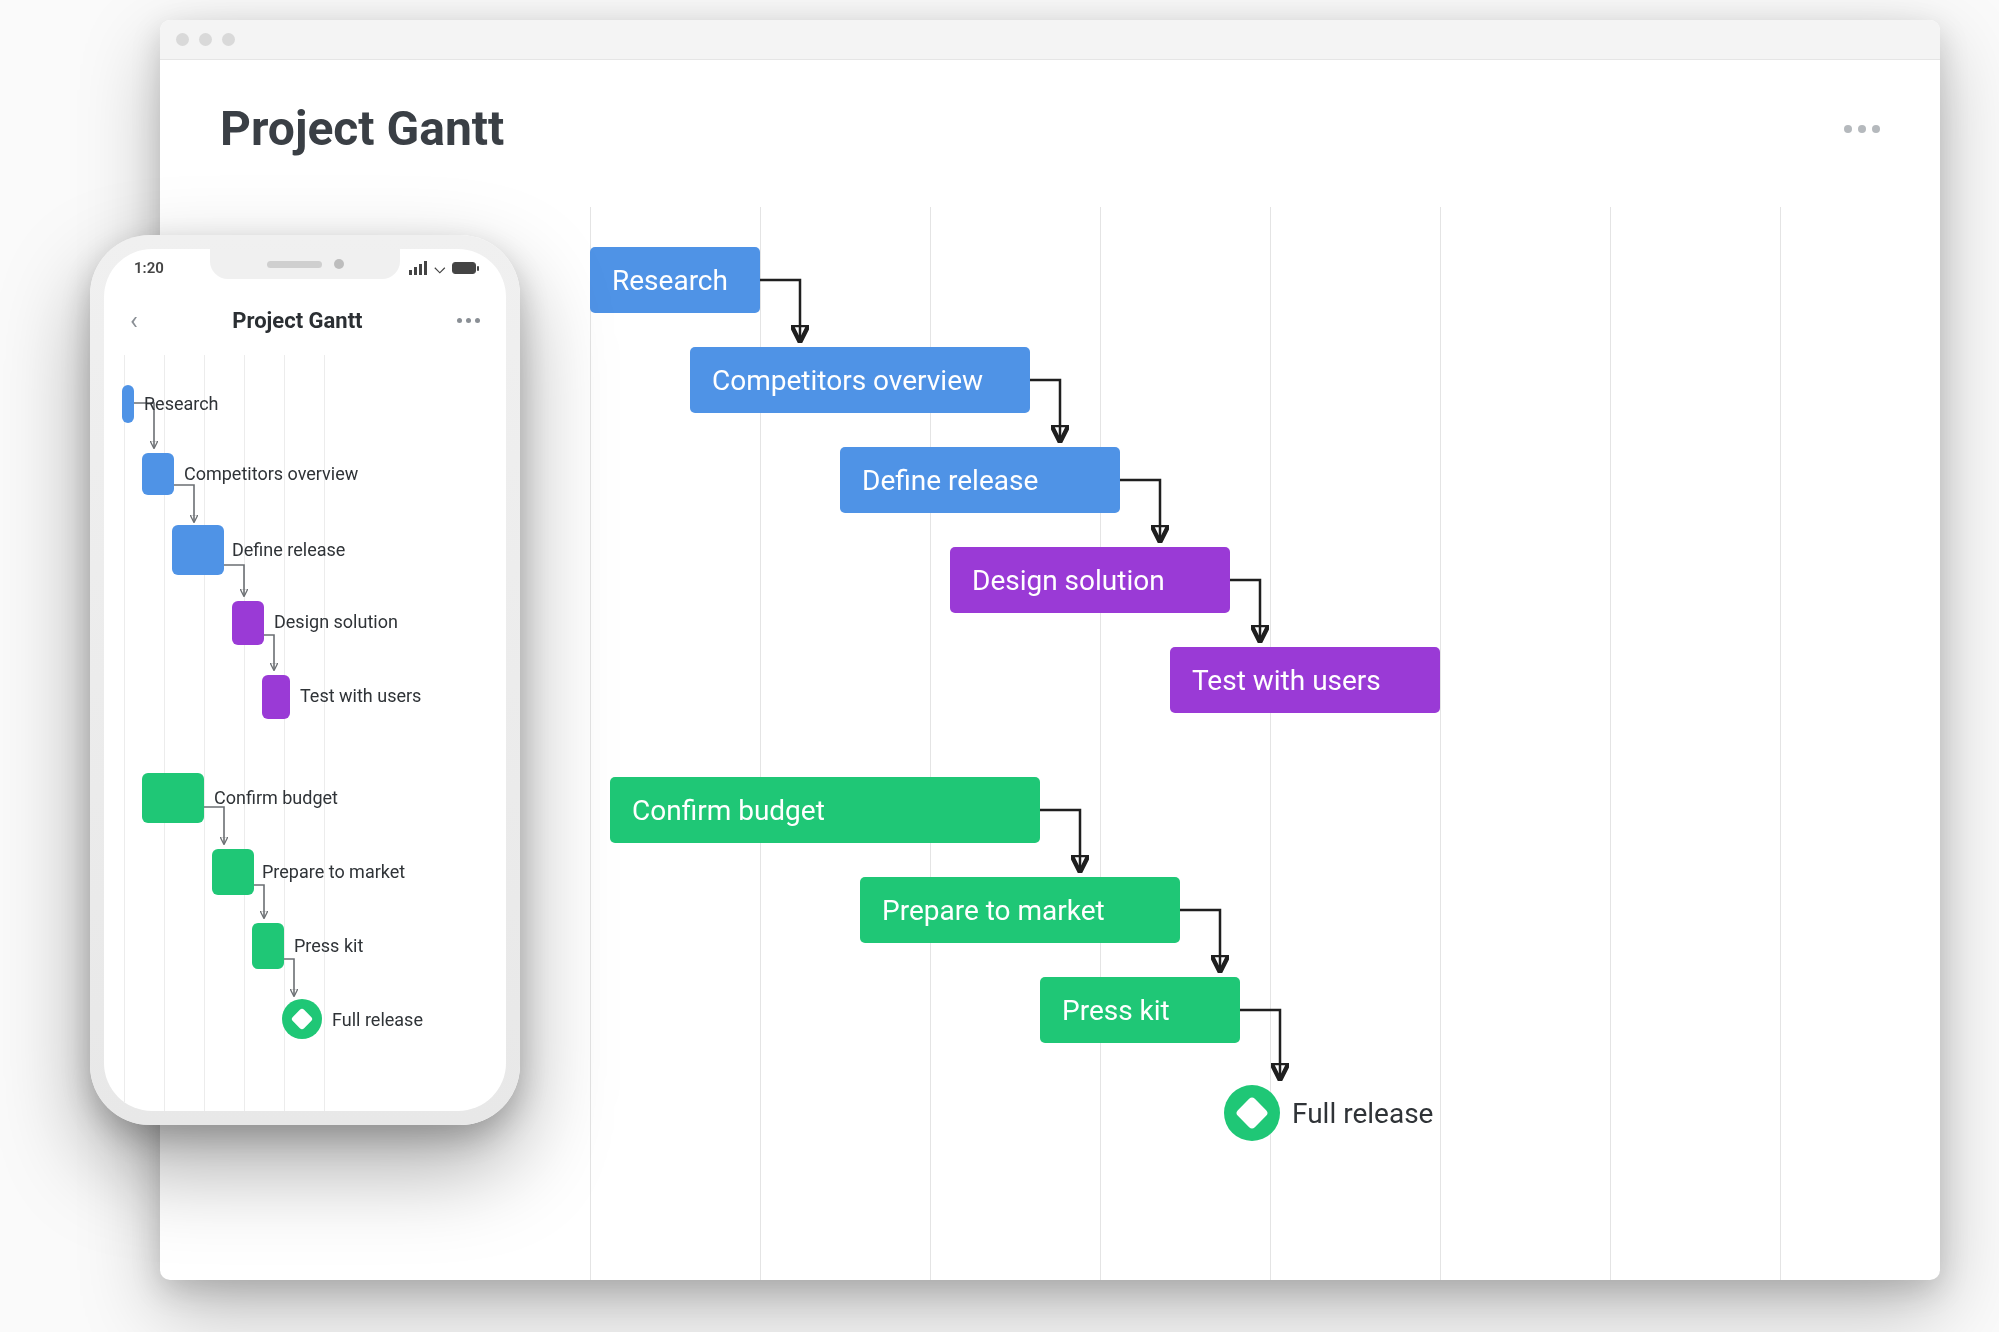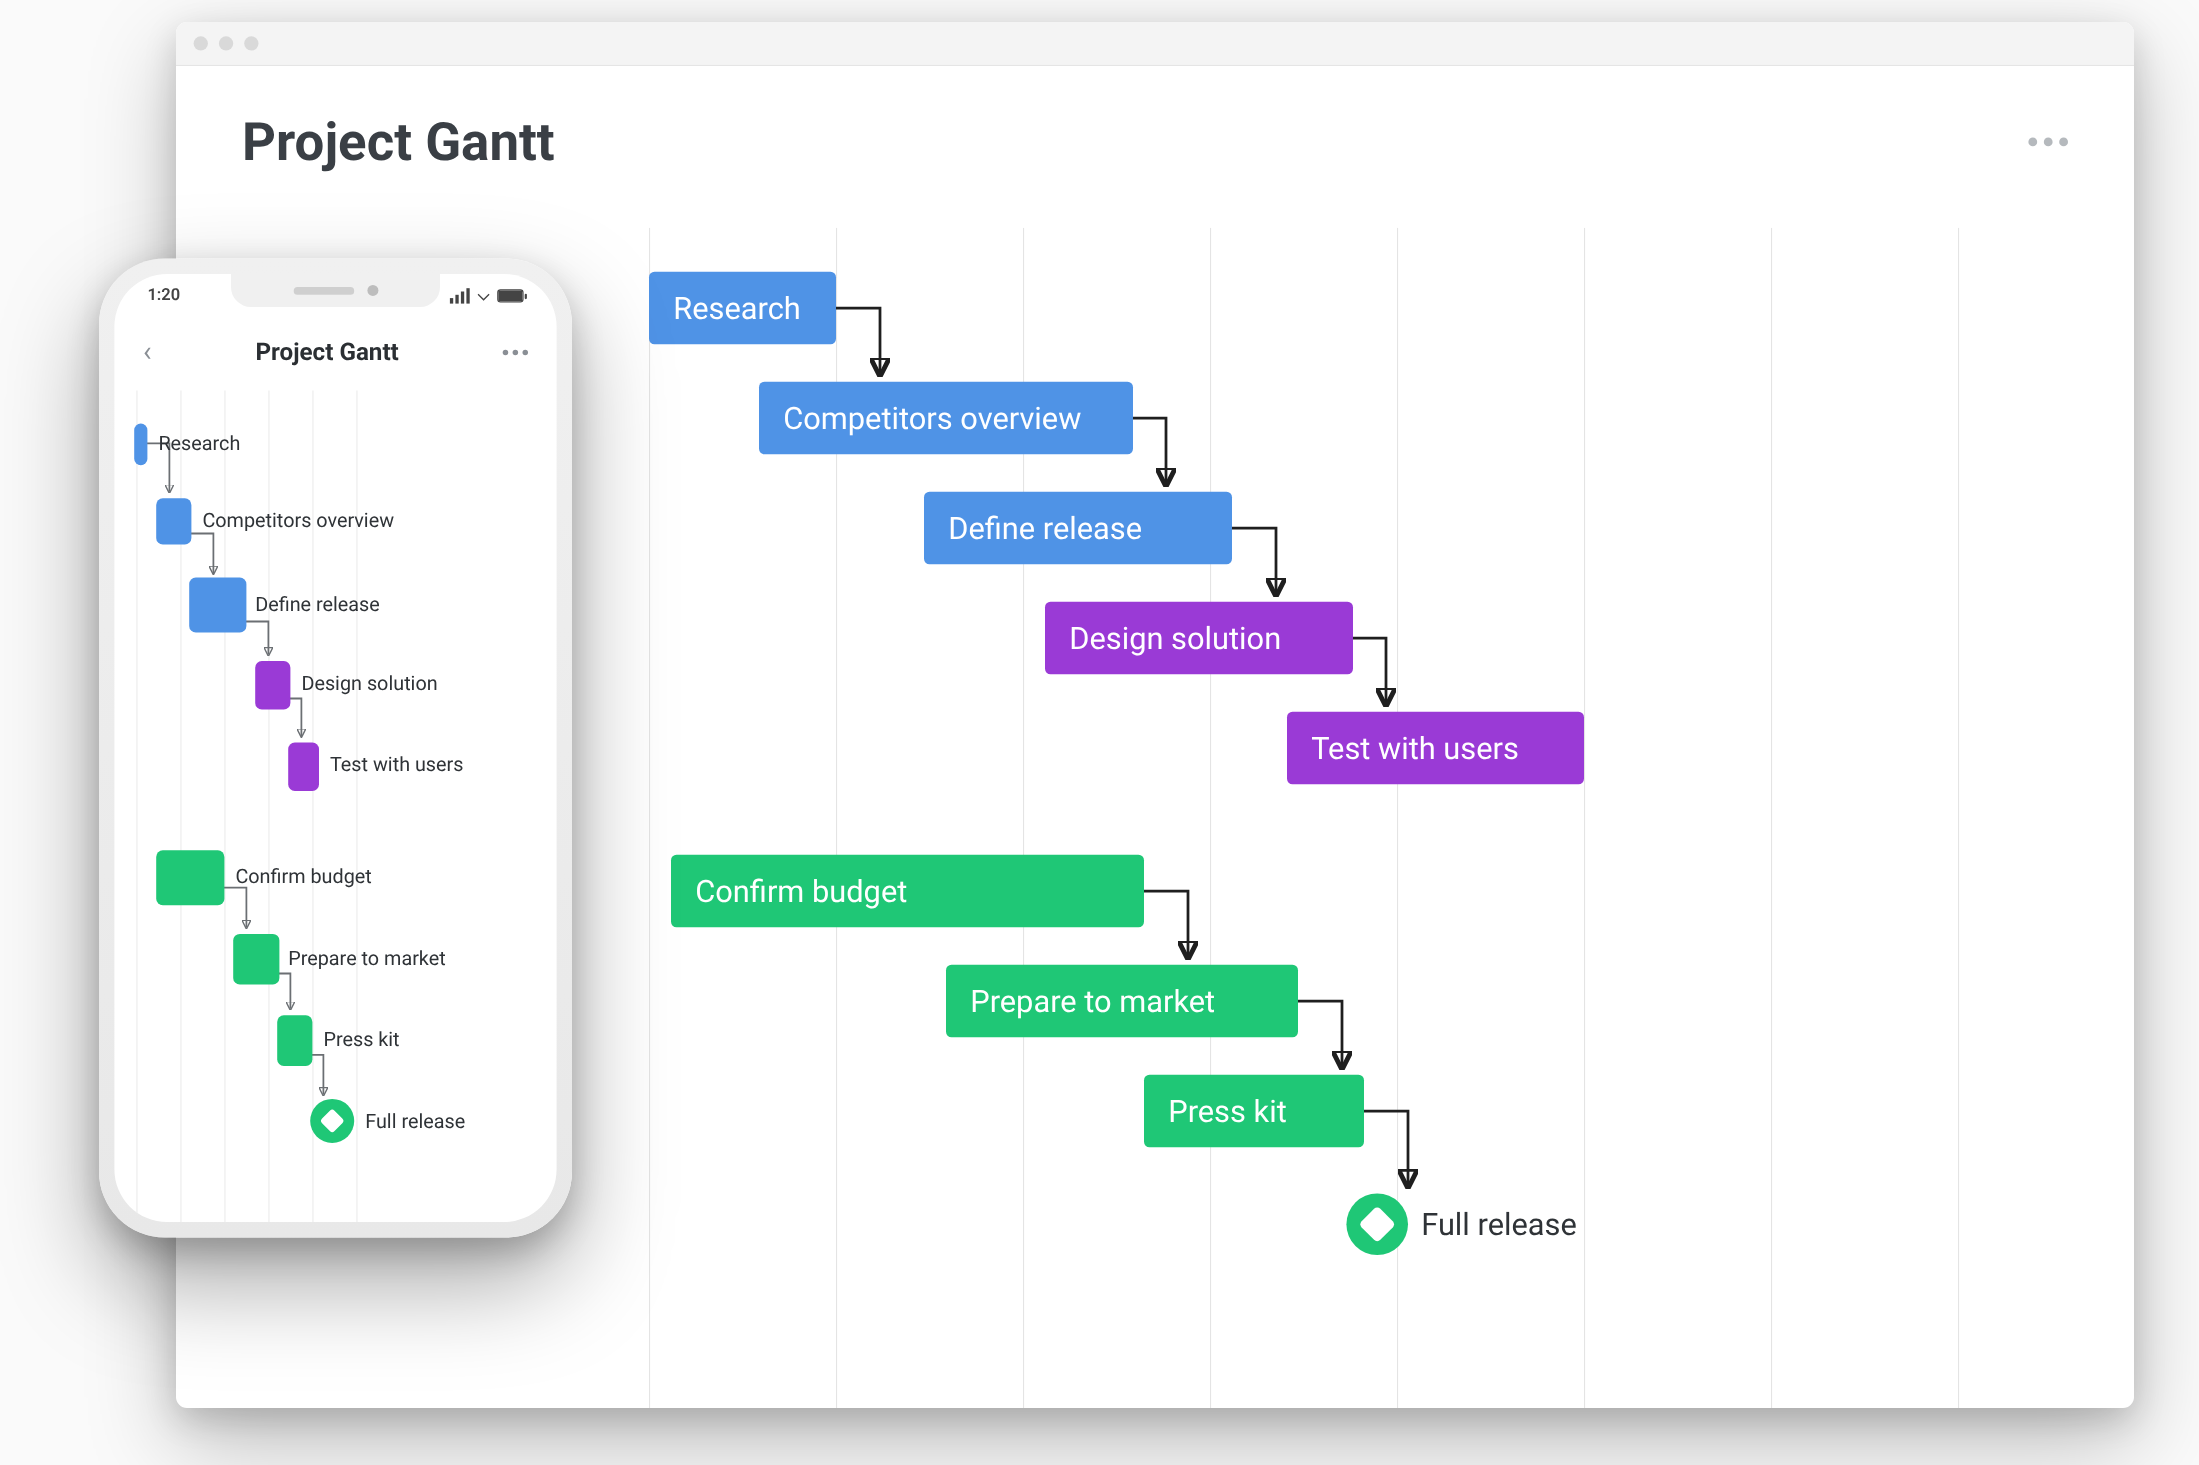--- a/index.html
+++ b/index.html
@@ -143,21 +143,21 @@
     display: flex; align-items: center; justify-content: center; gap: 12px;
   }
   .notch .speaker { width: 55px; height: 7px; background: #cfcfcf; border-radius: 4px; }
   .notch .cam { width: 10px; height: 10px; background: #bdbdbd; border-radius: 50%; }
 
   .statusbar {
     position: absolute; top: 10px; left: 0; right: 0;
     display: flex; justify-content: space-between;
     padding: 0 30px;
     font-size: 15px; font-weight: 600; color: #444;
-    align-items: flex-end;
+    align-items: center;
   }
   .status-right { display: flex; gap: 7px; align-items: center; }
   .sig { display: flex; gap: 2px; align-items: flex-end; }
   .sig i { width: 3px; background: #444; display: block; }
   .sig i:nth-child(1){height:5px} .sig i:nth-child(2){height:8px} .sig i:nth-child(3){height:11px} .sig i:nth-child(4){height:14px}
   .batt { width: 24px; height: 12px; border: 1.5px solid #444; border-radius: 3px; position: relative; }
   .batt::after { content:""; position:absolute; right:-4px; top:3px; width:2.5px; height:5px; background:#444; border-radius:1px; }
   .batt i { display:block; width:100%; height:100%; background:#444; border-radius:1px; }
 
   .phone-header {

